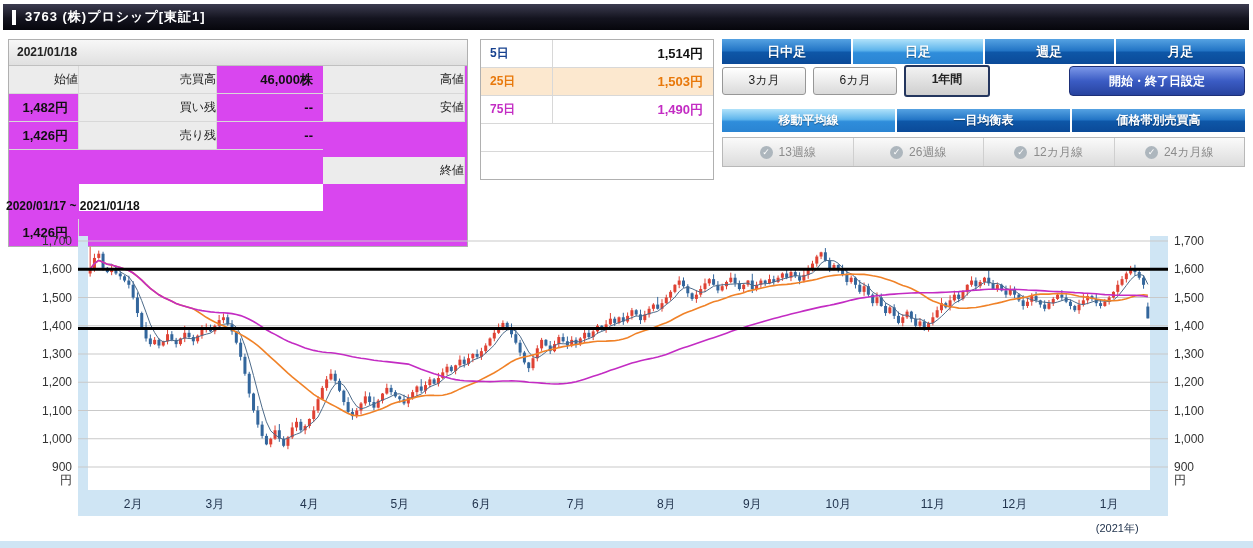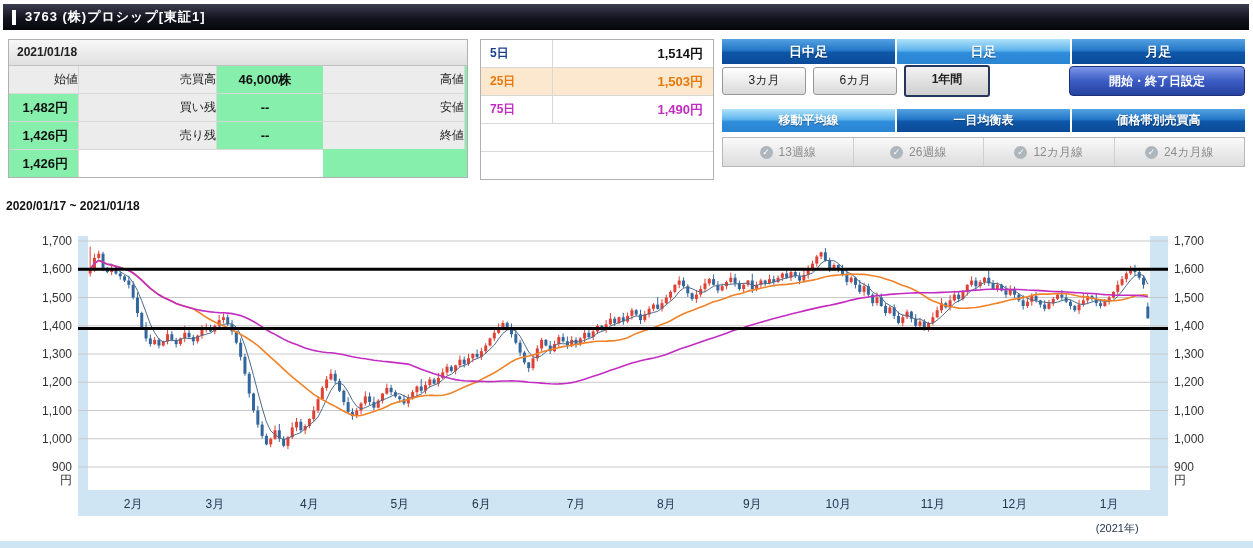--- a/index.html
+++ b/index.html
@@ -7,30 +7,30 @@
           font-family:"Liberation Sans","DejaVu Sans",sans-serif;}
 
   
   .titlebar{position:absolute;left:3px;top:4px;width:1246px;height:26px;
             background:linear-gradient(180deg,#3c3c50 0%,#14141f 55%,#06060c 100%);
             display:flex;align-items:center;}
   .titlebar .accent{width:4px;height:15px;background:#fff;margin:0 9px;}
   .titlebar .title{color:#fff;font-size:13px;font-weight:bold;letter-spacing:1px;}
 
   
-  .quote-panel{position:absolute;left:8px;top:39px;width:458px;border:1px solid #b0b0b0;background:#86efac;}
+  .quote-panel{position:absolute;left:8px;top:39px;width:458px;border:1px solid #b0b0b0;background:#d946ef;}
   .quote-date{height:25px;line-height:25px;padding-left:8px;font-size:12px;font-weight:bold;color:#222;
               background:linear-gradient(180deg,#f7f7f7,#e0e0e0);border-bottom:1px solid #c0c0c0;}
   .quote-grid{display:grid;grid-template-columns:70px 138px 106px 142px;}
   .qcell{height:27px;line-height:27px;font-size:12px;border-bottom:1px solid #d8d8d8;border-right:1px solid #d8d8d8;overflow:hidden;}
   .qlabel{background:#ececec;padding-left:8px;color:#222;text-align:right;}
   .qvalue{text-align:right;padding-right:10px;font-weight:bold;font-size:13px;color:#111;}
-  .qcell.lastcol{border-right:none;text-align:center;}
+  .qcell.lastcol{border-right:none;}
   .qcell.blank{background:#fff;border-right:none;border-bottom:none;}
-  .qcell.bottom{border-bottom:none;}
+  .qcell.bottom{border-bottom:none;margin-top:35px;}
 
   
   .ma-panel{position:absolute;left:480px;top:39px;width:232px;border:1px solid #b0b0b0;background:#fff;}
   .ma-row{display:flex;height:27px;line-height:27px;border-bottom:1px solid #d8d8d8;}
   .ma-row.last{border-bottom:none;}
   .ma-label{width:62px;padding-left:9px;font-size:12px;font-weight:bold;border-right:1px solid #d8d8d8;}
   .ma-value{flex:1;text-align:right;padding-right:10px;font-size:13px;font-weight:bold;}
   .ma-row.r5 .ma-label{color:#17418f;} .ma-row.r5 .ma-value{color:#111;}
   .ma-row.r25{background:#fce8cf;} .ma-row.r25 .ma-label,.ma-row.r25 .ma-value{color:#e8780a;}
   .ma-row.r75 .ma-label,.ma-row.r75 .ma-value{color:#c32cc3;}
@@ -113,20 +113,21 @@
       <div class="ma-value">1,490円</div>
     </div>
     <div class="ma-row"></div>
     <div class="ma-row last"></div>
   </div>
 
   <div class="controls">
     <div class="tabrow">
       <div class="btab">日中足</div>
       <div class="btab active">日足</div>
+      <div class="btab">週足</div>
       <div class="btab">月足</div>
     </div>
     <div class="row2">
       <div class="gbtn">3カ月</div>
       <div class="gbtn">6カ月</div>
       <div class="gbtn active">1年間</div>
       <div class="spacer"></div>
       <div class="datebtn">開始・終了日設定</div>
     </div>
     <div class="tabrow tabrow2">

